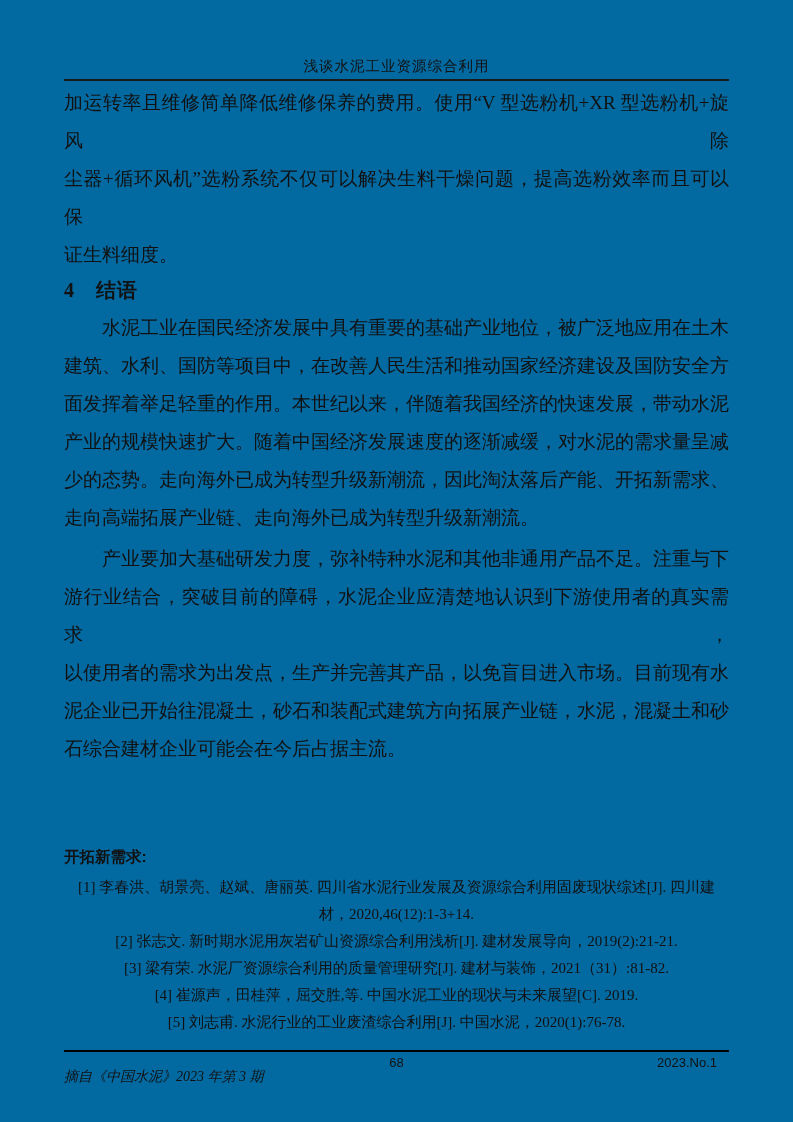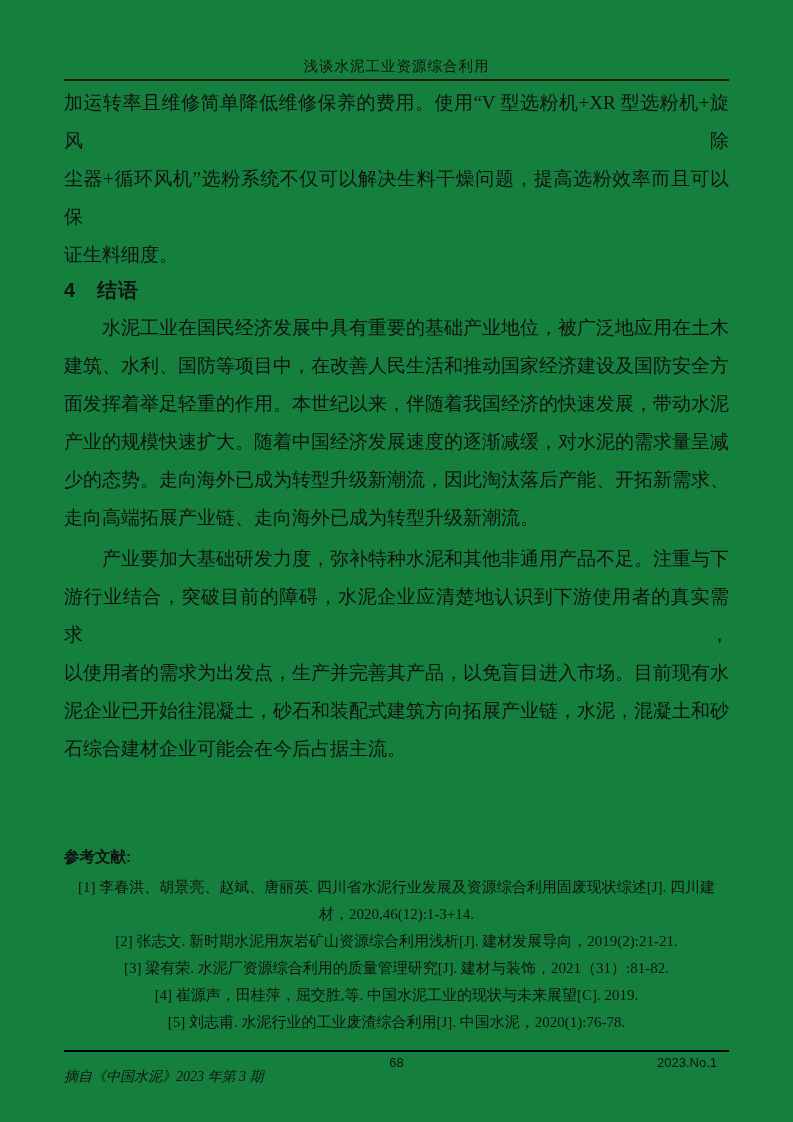--- a/index.html
+++ b/index.html
@@ -1,21 +1,21 @@
 <!DOCTYPE html>
 <html><head>
 <meta charset="utf-8">
 <style>
   html, body { margin: 0; padding: 0; background: #ffffff; }
   .page {
     position: relative;
     width: 793px;
     height: 1122px;
     margin: 0 auto;
-    background: #15803d;
+    background: #0369a1;
     color: #111;
     font-family: "Liberation Serif", serif;
     overflow: hidden;
   }
   .content { padding: 0 64px; }
 
   .header-title {
     padding-top: 56px;
     text-align: center;
     font-size: 14.5px;
@@ -35,21 +35,21 @@
   }
   .jline {
     text-align: justify;
     text-align-last: justify;
     white-space: pre-wrap;
   }
   .jline.last { text-align-last: left; }
   .jline.indent { text-indent: 2em; }
 
   .section-heading {
-    font-family: Liberation Sans, sans-serif;
+    font-family: Liberation Serif, serif;
     font-weight: bold;
     font-size: 20px;
     line-height: 32px;
     letter-spacing: 1px;
   }
 
   .refs-heading {
     margin-top: 78px;
     font-family: "Liberation Sans", sans-serif;
     font-weight: bold;
@@ -122,21 +122,21 @@
       </div>
 
     <div class="body-text">
         <div class="jline indent">产业要加大基础研发力度，弥补特种水泥和其他非通用产品不足。注重与下</div>
         <div class="jline">游行业结合，突破目前的障碍，水泥企业应清楚地认识到下游使用者的真实需求，</div>
         <div class="jline">以使用者的需求为出发点，生产并完善其产品，以免盲目进入市场。目前现有水</div>
         <div class="jline">泥企业已开始往混凝土，砂石和装配式建筑方向拓展产业链，水泥，混凝土和砂</div>
         <div class="jline last">石综合建材企业可能会在今后占据主流。</div>
       </div>
 
-    <div class="refs-heading">参考文献:</div>
+    <div class="refs-heading">开拓新需求:</div>
 
     <div class="refs-list">
         <div class="ref-item">[1] 李春洪、胡景亮、赵斌、唐丽英. 四川省水泥行业发展及资源综合利用固废现状综述[J]. 四川建材，2020,46(12):1-3+14.</div>
         <div class="ref-item">[2] 张志文. 新时期水泥用灰岩矿山资源综合利用浅析[J]. 建材发展导向，2019(2):21-21.</div>
         <div class="ref-item">[3] 梁有荣. 水泥厂资源综合利用的质量管理研究[J]. 建材与装饰，2021（31）:81-82.</div>
         <div class="ref-item">[4] 崔源声，田桂萍，屈交胜,等. 中国水泥工业的现状与未来展望[C]. 2019.</div>
         <div class="ref-item">[5] 刘志甫. 水泥行业的工业废渣综合利用[J]. 中国水泥，2020(1):76-78.</div>
       </div>
 
     <div class="source-note">摘自《中国水泥》2023 年第 3 期</div>

